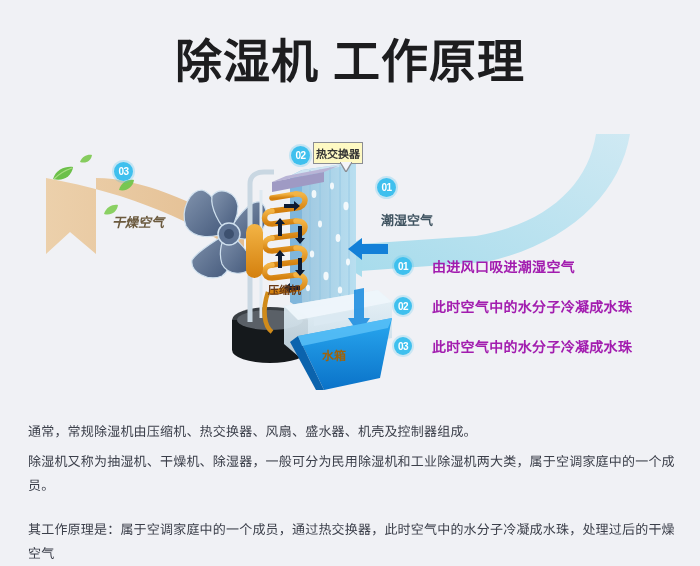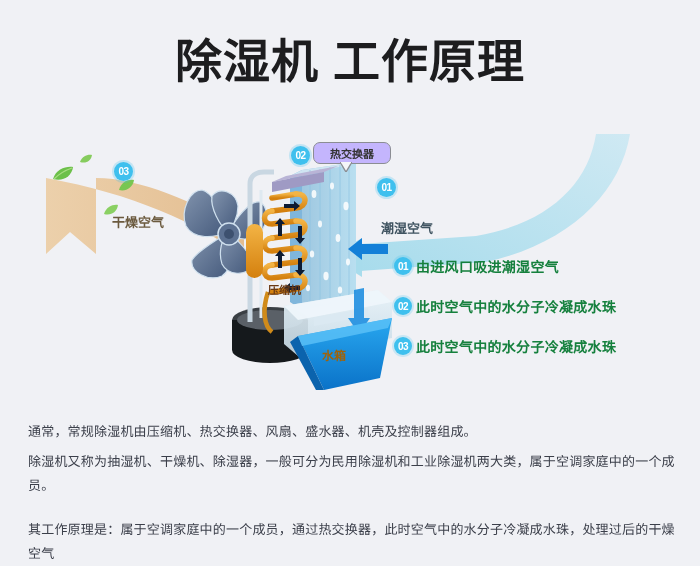--- a/index.html
+++ b/index.html
@@ -39,24 +39,24 @@
   
   .leaf{position:absolute;}
 
   
   .fan{position:absolute;left:172px;top:58px;width:108px;height:110px;}
 
   
   .machine{position:absolute;left:228px;top:30px;width:165px;height:250px;}
   .label-dry{
     position:absolute;left:112px;top:92px;
-    font-size:13px;color:#6b5a3e;font-weight:bold;white-space:nowrap;
+    font-size:13px;color:#6b5a3e;font-weight:bold;white-space:nowrap;font-style:italic;
   }
   .label-humid{
-    position:absolute;left:381px;top:98px;
+    position:absolute;left:381px;top:90px;
     font-size:13px;color:#3f5360;font-weight:bold;white-space:nowrap;
   }
   .label-comp{
     position:absolute;left:268px;top:161px;
     font-size:11px;color:#6b3a15;font-weight:bold;white-space:nowrap;text-align:right;
   }
   .label-tank{
     position:absolute;left:322px;top:226px;
     font-size:12px;color:#a16207;font-weight:bold;white-space:nowrap;
   }
@@ -69,39 +69,39 @@
     box-shadow:0 0 0 2px rgba(63,192,238,.25);
     letter-spacing:-.5px;
   }
   .badge-03{left:114px;top:42px;}
   .badge-02{left:291px;top:26px;}
   .badge-01{left:377px;top:58px;}
 
   
   .callout{
     position:absolute;left:313px;top:22px;
-    border:1.4px solid #8b8d93;border-radius:7px;background:#c4b5fd;
-    padding:2px 16px;font-size:11px;color:#333;font-weight:bold;
+    border:1.4px solid #8b8d93;border-radius:0;background:#fef9c3;
+    padding:2px 2px;font-size:11px;color:#333;font-weight:bold;
     white-space:nowrap;
   }
   .callout .tail{
     position:absolute;left:26px;bottom:-9px;width:12px;height:10px;
   }
 
   
   .bullets{position:absolute;left:394px;top:256px;width:290px;}
   .bullet{display:flex;align-items:center;margin-bottom:20px;}
   .b-badge{
     width:18px;height:18px;border-radius:50%;flex:0 0 18px;
     background:#3fc0ee;color:#fff;font-size:10px;font-weight:bold;
     display:flex;align-items:center;justify-content:center;letter-spacing:-.5px;
     box-shadow:0 0 0 2px rgba(63,192,238,.22);
   }
   .b-text{
-    margin-left:4px;font-size:14px;color:#15803d;font-weight:bold;
+    margin-left:20px;font-size:14px;color:#a21caf;font-weight:bold;
     white-space:nowrap;letter-spacing:.3px;
   }
 
   
   .desc{position:absolute;left:28px;top:420px;width:648px;}
   .desc p{
     margin:0 0 6px 0;font-size:13px;line-height:24px;
     color:#3b3f4a;letter-spacing:.2px;
   }
   .desc .gap{height:14px;}

